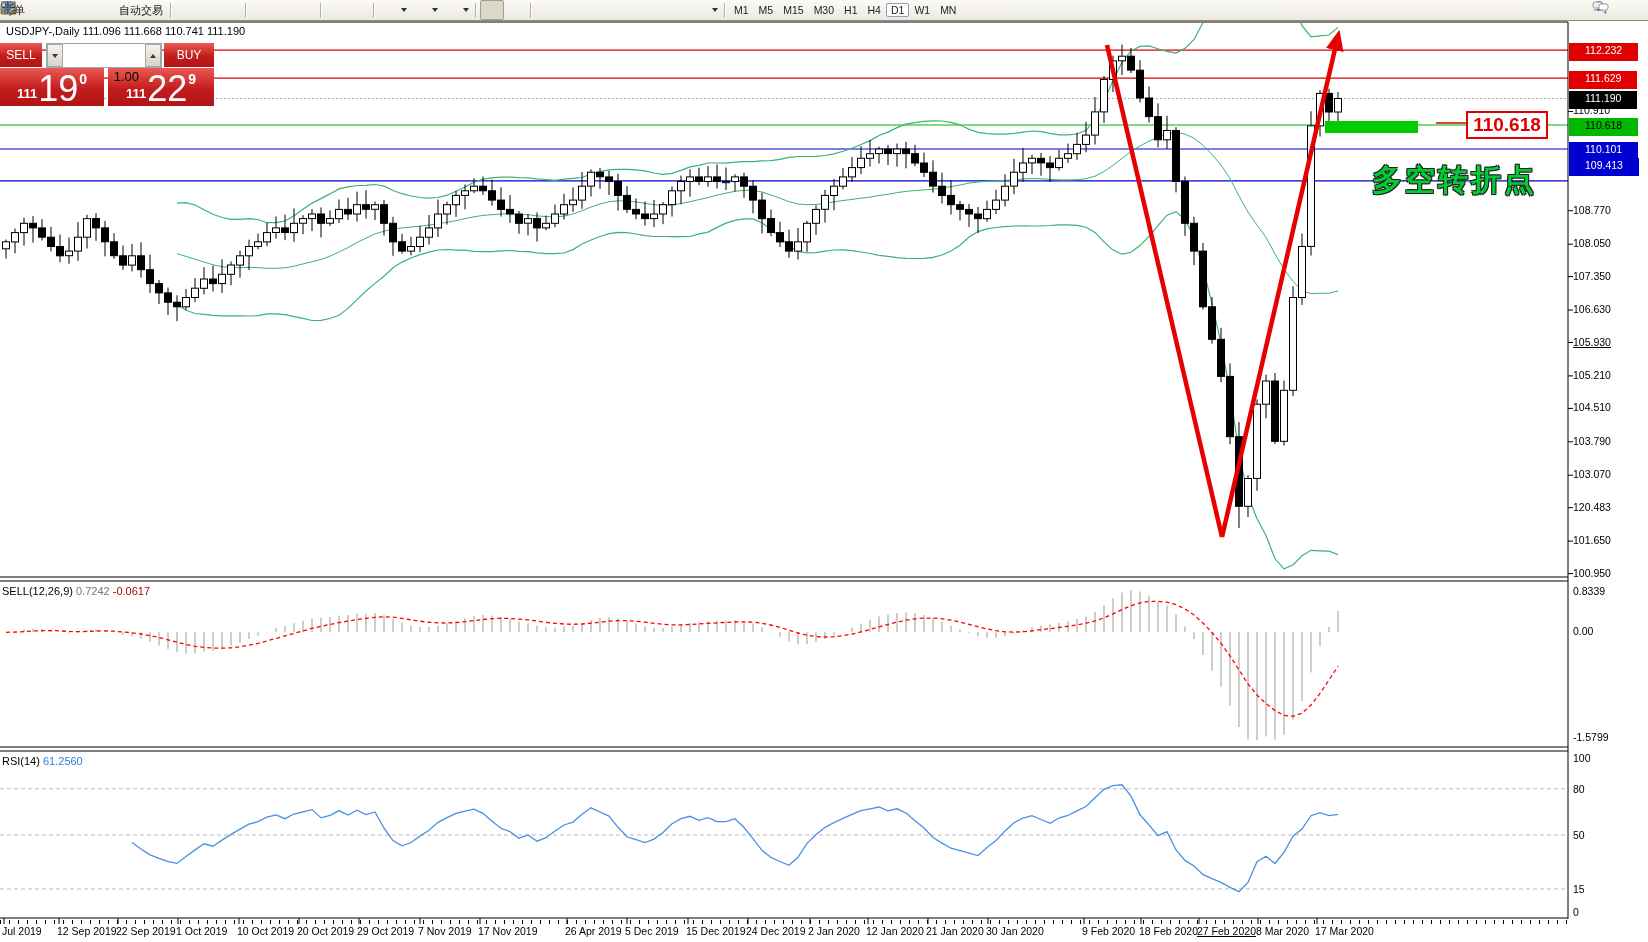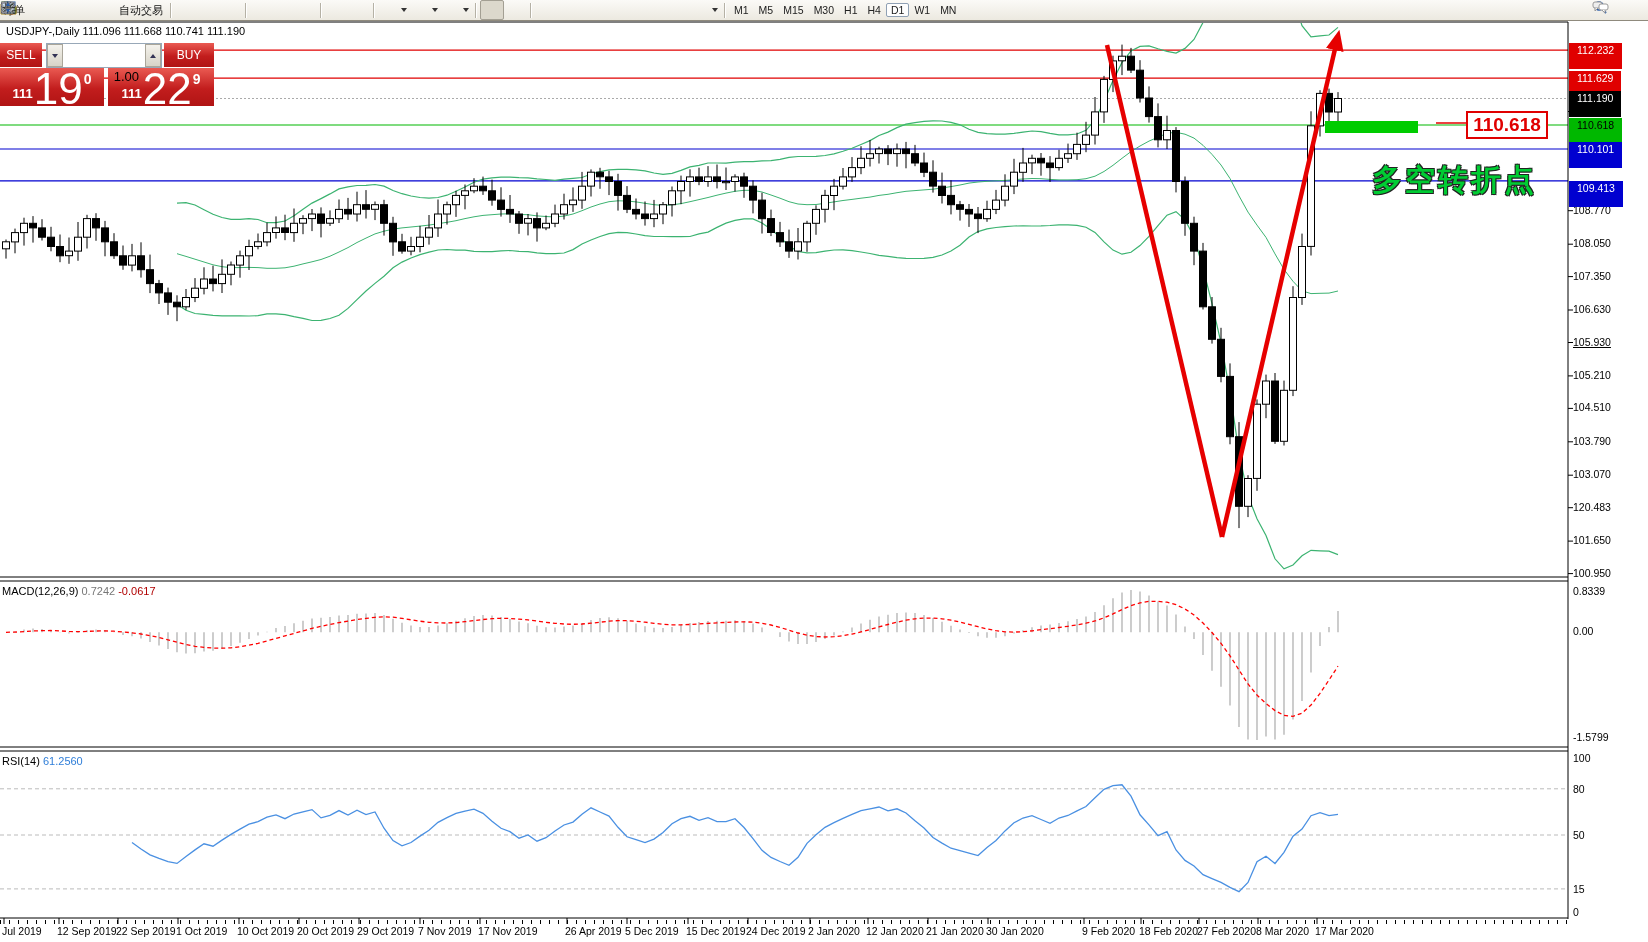--- a/index.html
+++ b/index.html
@@ -13,21 +13,21 @@
   .tsep{width:1px;height:15px;background:#b5b1a5;box-shadow:1px 0 0 #fff;margin:0 4px;}
   .ttxt{padding:0 3px;white-space:nowrap;}
   .tf{font-size:10.5px;color:#222;padding:1px 5px;white-space:nowrap;}
   .tf.active{border:1px solid #8fa0b4;background:#fefefe;border-radius:2px;padding:0 4px;}
   .dropcaret{width:0;height:0;border-left:3px solid transparent;border-right:3px solid transparent;
              border-top:4px solid #333;margin:0 2px 0 1px;}
   #tb-right{position:absolute;right:4px;top:0;height:20px;display:flex;align-items:center;gap:8px;}
   
   svg{position:absolute;left:0;top:0;pointer-events:none;}
   .axis-lbl{position:absolute;left:1573px;font-size:10.5px;color:#000;white-space:nowrap;}
-  .chip{position:absolute;left:1569px;font-size:10.5px;height:26px;line-height:14px;padding:0 8px;
+  .chip{position:absolute;left:1569px;font-size:10.5px;height:18px;line-height:14px;padding:0 16px;
         white-space:nowrap;}
   .datelbl{position:absolute;top:925px;font-size:10.5px;color:#000;white-space:nowrap;}
   #symbolline{position:absolute;left:6px;top:25px;font-size:11px;color:#000;z-index:4;}
   #macdline{position:absolute;left:2px;top:585px;font-size:11px;z-index:4;}
   #rsiline{position:absolute;left:2px;top:755px;font-size:11px;z-index:4;}
   #dateticks{position:absolute;left:0;top:920px;width:1568px;height:4px;
              background:repeating-linear-gradient(to right,#000 0 1px,transparent 1px 9px);}
   
   #widget{position:absolute;left:0;top:43px;width:214px;height:62px;z-index:6;}
   .redbg{background:linear-gradient(#ea5a52,#c21d1d 55%,#b01414);}
@@ -39,21 +39,21 @@
           border:1px solid #98a8b8;display:flex;align-items:stretch;z-index:2;}
   .spin{width:14px;background:linear-gradient(#f4f2ec,#d8d4c8);border:1px solid #aaa69a;
         display:flex;align-items:center;justify-content:center;}
   .tri-dn{width:0;height:0;border-left:3px solid transparent;border-right:3px solid transparent;border-top:4px solid #335;}
   .tri-up{width:0;height:0;border-left:3px solid transparent;border-right:3px solid transparent;border-bottom:4px solid #335;}
   #volval{flex:1;font-size:13px;color:#000;display:flex;align-items:center;justify-content:flex-end;padding-right:6px;margin-top:32px;}
   .bigpanel{position:absolute;top:25px;height:37px;color:#fff;display:flex;align-items:flex-end;justify-content:center;padding-bottom:1px;}
   #sellpanel{left:0;width:104px;}
   #buypanel{left:108px;width:106px;}
   .pr-sm{font-size:13px;font-weight:bold;margin:0 1px 4px 0;}
-  .pr-big{font-size:44px;line-height:33px;font-weight:400;}
+  .pr-big{font-size:36px;line-height:33px;font-weight:400;}
   .pr-sup{font-size:14px;font-weight:bold;margin:2px 0 18px 1px;}
   
   #cnlabel{position:absolute;left:1372px;top:160px;font-size:30px;font-weight:bold;color:#00cc33;
            letter-spacing:3px;z-index:5;white-space:nowrap;
            text-shadow:1px 1px 0 #222,-1px 1px 0 #222,1px -1px 0 #222,-1px -1px 0 #222;}
   #levelbox{position:absolute;left:1466px;top:111px;width:78px;height:24px;border:2px solid #e00000;
             background:#fff;color:#e00000;font-size:19px;font-weight:bold;display:flex;align-items:center;
             justify-content:center;z-index:5;}
   .icon16{width:17px;height:15px;}
 </style>
@@ -795,21 +795,21 @@
       <span class="pr-sup">0</span>
     </div>
     <div id="buypanel" class="bigpanel redbg">
       <span class="pr-sm">111</span>
       <span class="pr-big">22</span>
       <span class="pr-sup">9</span>
     </div>
   </div>
 
   <div id="macdline">
-    <span style="color:#000">MACD(12,26,9)</span>
+    <span style="color:#000">SELL(12,26,9)</span>
     <span style="color:#777">0.7242</span>
     <span style="color:#b00000">-0.0617</span>
   </div>
   <div id="rsiline">
     <span style="color:#000">RSI(14)</span>
     <span style="color:#2f7ed8">61.2560</span>
   </div>
 
   <div id="levelbox">110.618</div>
   <div id="cnlabel">多空转折点</div>
@@ -828,41 +828,41 @@
       <div class="axis-lbl" style="top: 434.815px;">103.790</div>
       <div class="axis-lbl" style="top: 468.223px;">103.070</div>
       <div class="axis-lbl" style="top: 500.702px;">120.483</div>
       <div class="axis-lbl" style="top: 534.11px;">101.650</div>
       <div class="axis-lbl" style="top: 566.589px;">100.950</div>
       <div class="chip" style="top: 43.1114px; background: rgb(224, 0, 0); color: rgb(255, 255, 255);">112.232</div>
       <div class="chip" style="top: 71.0902px; background: rgb(224, 0, 0); color: rgb(255, 255, 255);">111.629</div>
       <div class="chip" style="top: 91.4595px; background: rgb(0, 0, 0); color: rgb(255, 255, 255);">111.190</div>
       <div class="chip" style="top: 118px; background: rgb(0, 184, 0); color: rgb(0, 0, 0);">110.618</div>
       <div class="chip" style="top: 141.988px; background: rgb(0, 0, 208); color: rgb(255, 255, 255);">110.101</div>
-      <div class="chip" style="top: 181px; background: rgb(0, 0, 208); color: rgb(255, 255, 255);">109.413</div>
+      <div class="chip" style="top: 158px; background: rgb(0, 0, 208); color: rgb(255, 255, 255);">109.413</div>
       <div class="datelbl" style="left: 2px;">Jul 2019</div>
       <div class="datelbl" style="left: 57px;">12 Sep 2019</div>
       <div class="datelbl" style="left: 116px;">22 Sep 2019</div>
       <div class="datelbl" style="left: 176px;">1 Oct 2019</div>
       <div class="datelbl" style="left: 237px;">10 Oct 2019</div>
       <div class="datelbl" style="left: 297px;">20 Oct 2019</div>
       <div class="datelbl" style="left: 357px;">29 Oct 2019</div>
       <div class="datelbl" style="left: 418px;">7 Nov 2019</div>
       <div class="datelbl" style="left: 478px;">17 Nov 2019</div>
       <div class="datelbl" style="left: 565px;">26 Apr 2019</div>
       <div class="datelbl" style="left: 625px;">5 Dec 2019</div>
       <div class="datelbl" style="left: 686px;">15 Dec 2019</div>
       <div class="datelbl" style="left: 746px;">24 Dec 2019</div>
       <div class="datelbl" style="left: 808px;">2 Jan 2020</div>
       <div class="datelbl" style="left: 866px;">12 Jan 2020</div>
       <div class="datelbl" style="left: 926px;">21 Jan 2020</div>
       <div class="datelbl" style="left: 986px;">30 Jan 2020</div>
       <div class="datelbl" style="left: 1082px;">9 Feb 2020</div>
       <div class="datelbl" style="left: 1139px;">18 Feb 2020</div>
-      <div class="datelbl" style="left: 1197px;">27 Feb 2020</div>
+      <div class="datelbl" style="left: 1197px; text-decoration: underline;">27 Feb 2020</div>
       <div class="datelbl" style="left: 1256px;">8 Mar 2020</div>
       <div class="datelbl" style="left: 1315px;">17 Mar 2020</div>
       <div class="axis-lbl" style="top: 585px;">0.8339</div>
       <div class="axis-lbl" style="top: 625.293px;">0.00</div>
       <div class="axis-lbl" style="top: 731px;">-1.5799</div>
       <div class="axis-lbl" style="top: 752px;">100</div>
       <div class="axis-lbl" style="top: 782.8px;">80</div>
       <div class="axis-lbl" style="top: 829px;">50</div>
       <div class="axis-lbl" style="top: 882.9px;">15</div>
       <div class="axis-lbl" style="top: 906px;">0</div>

